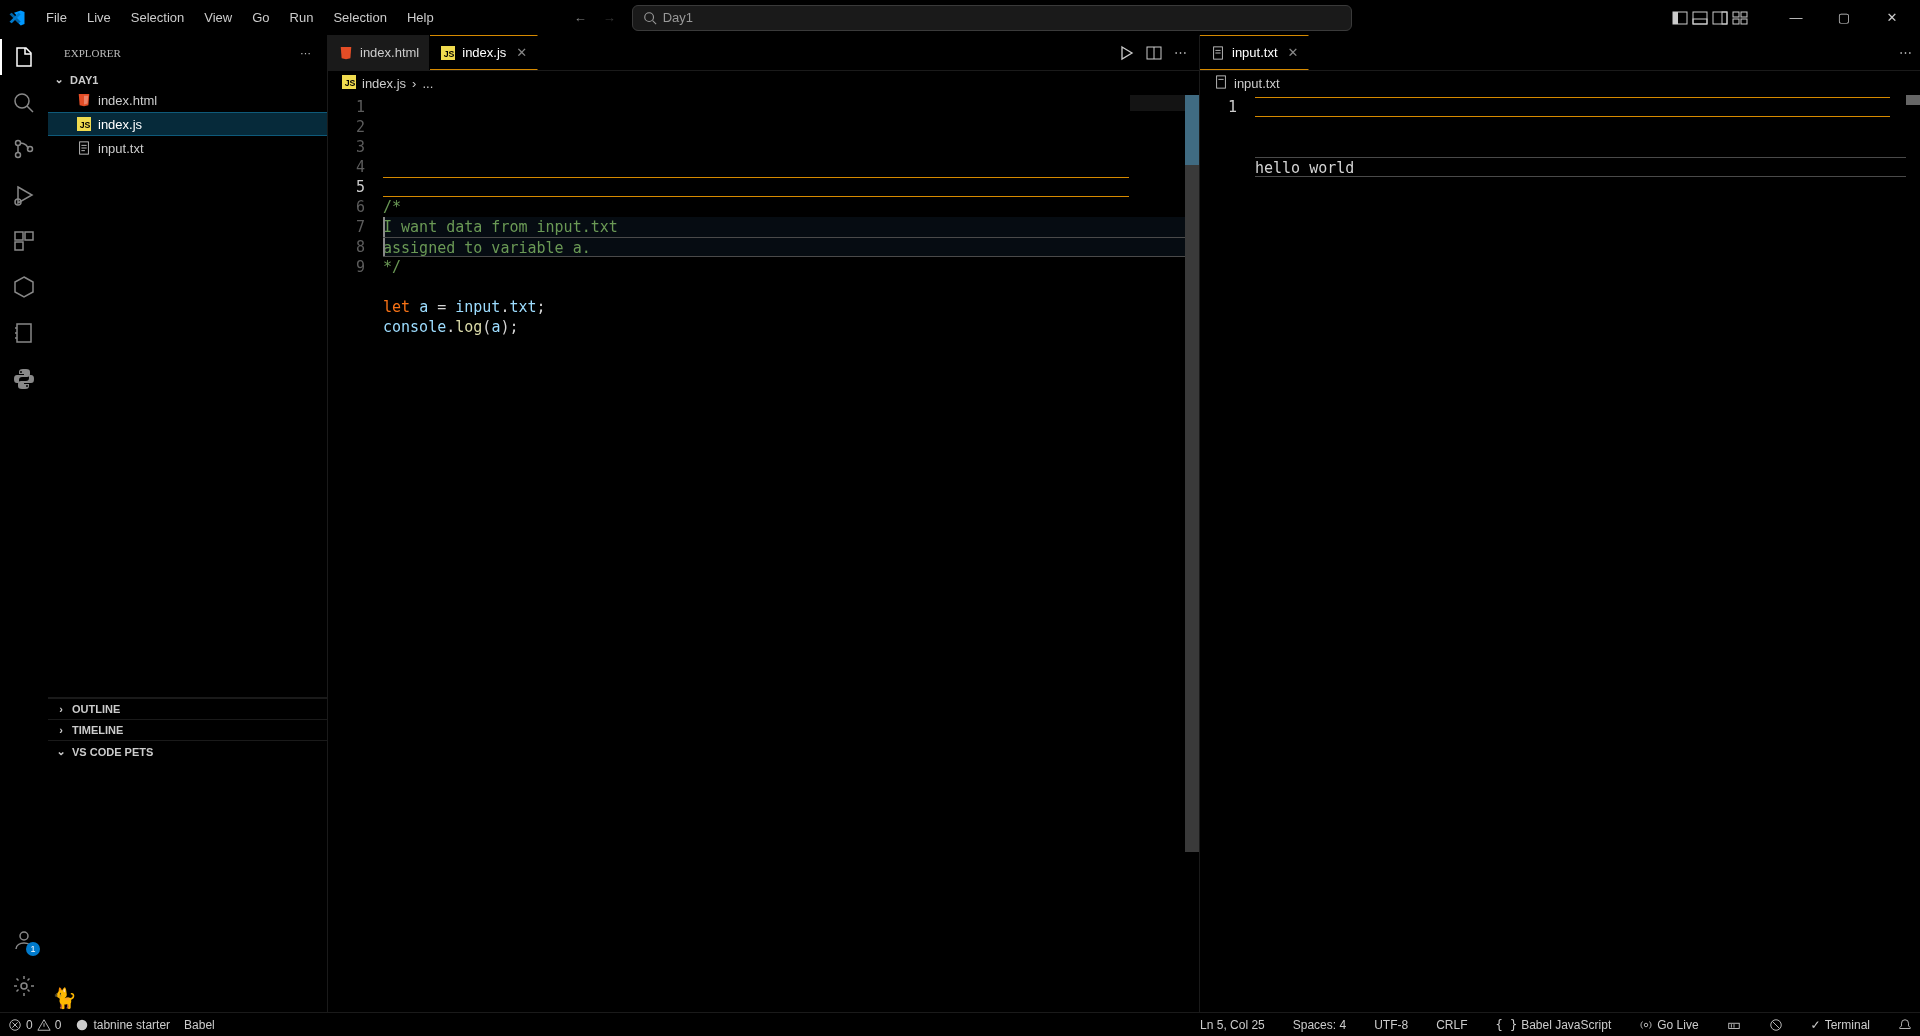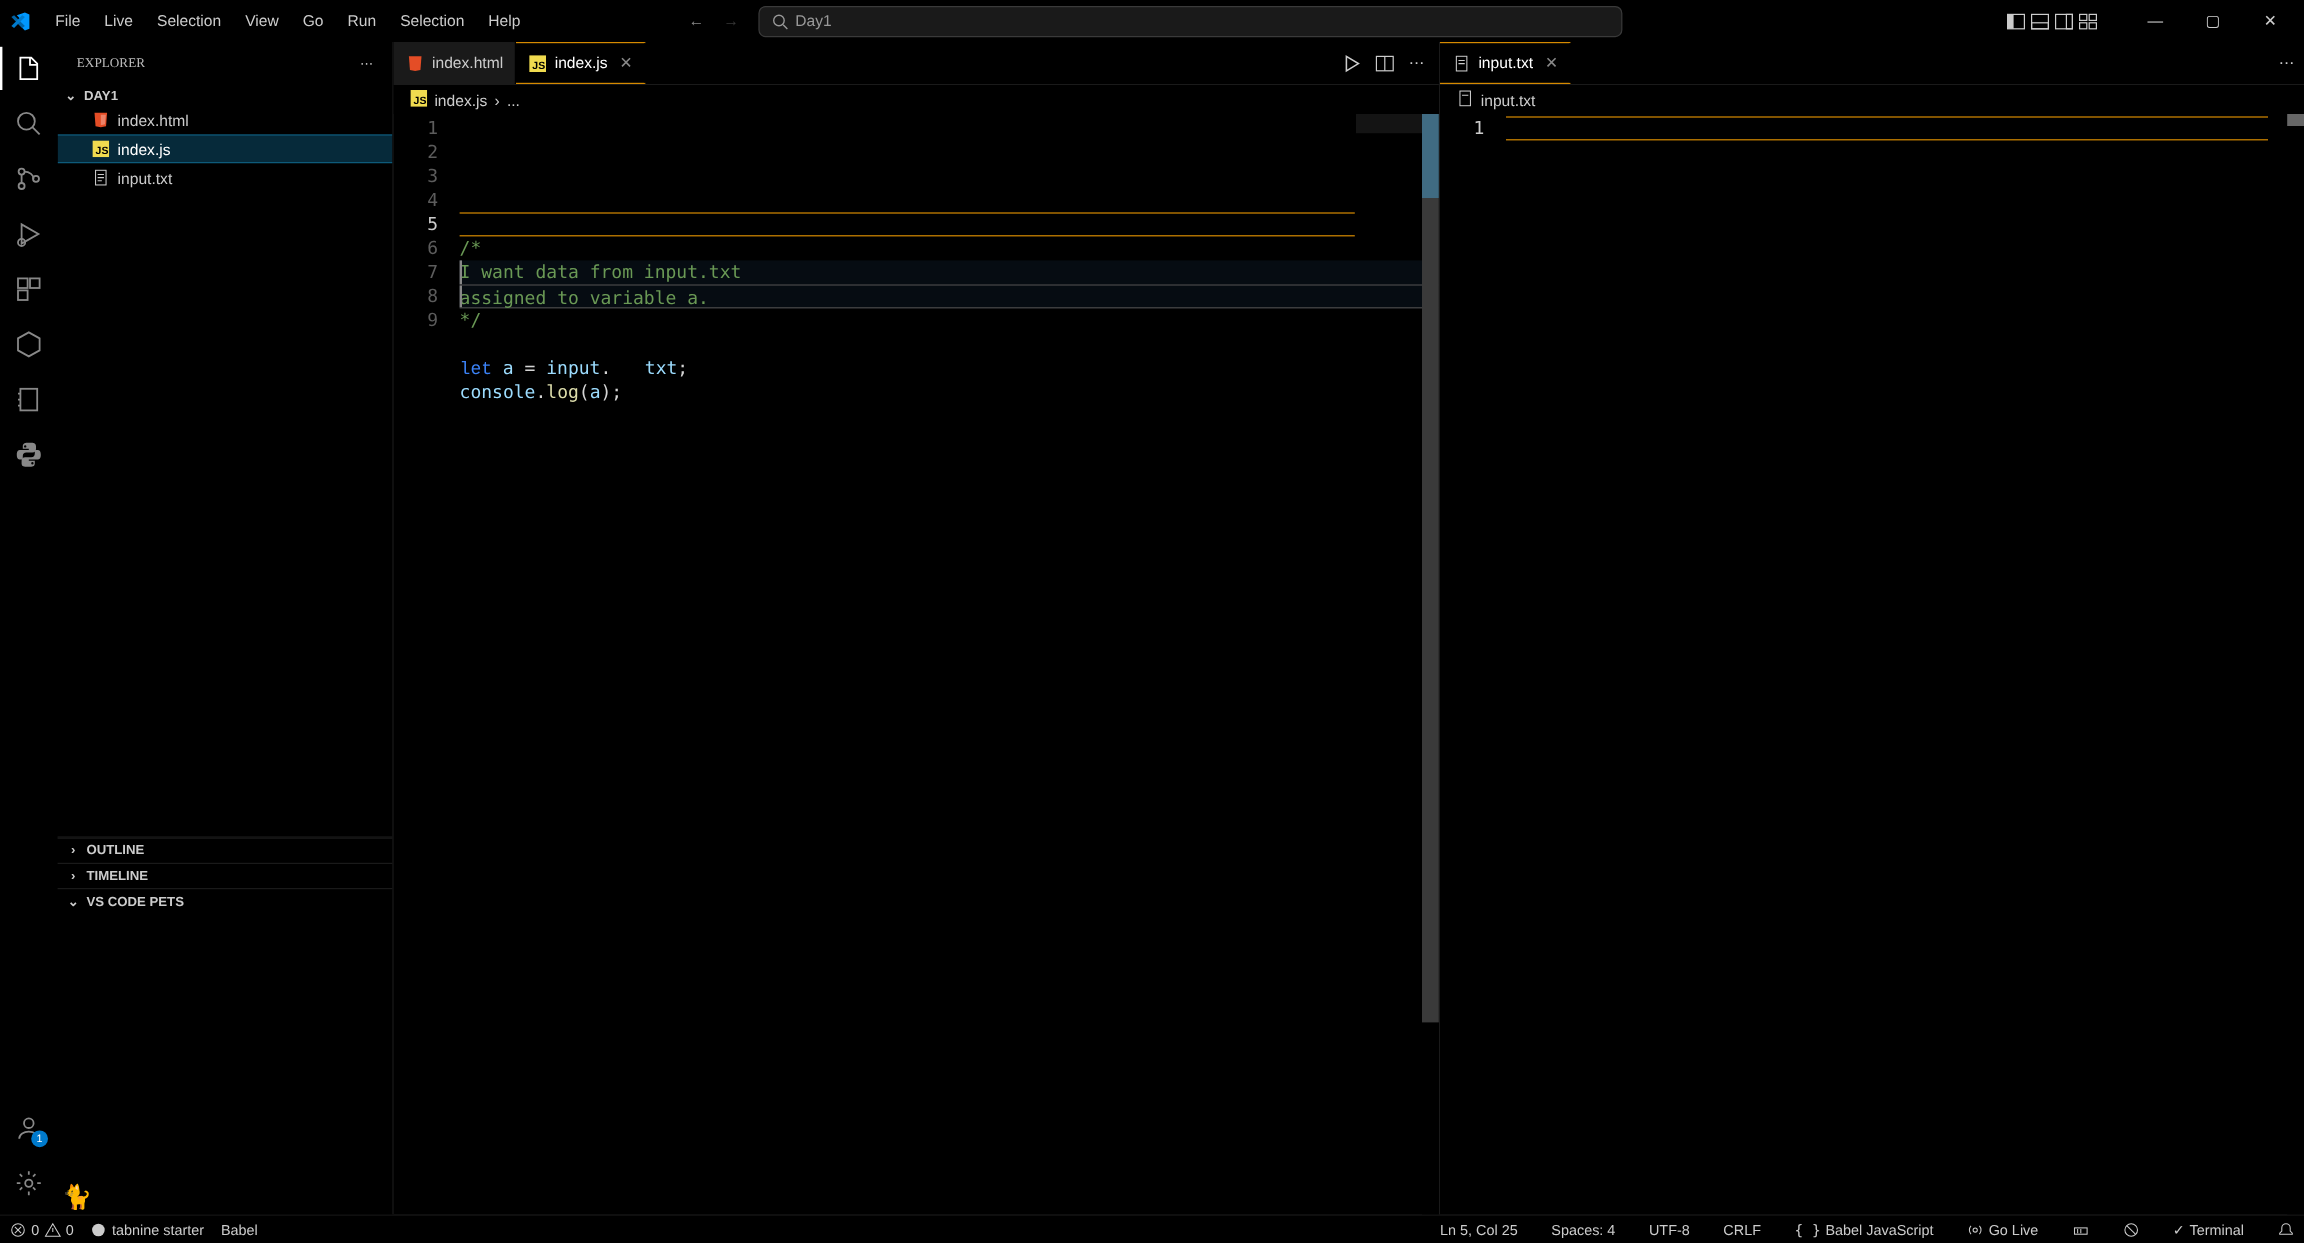--- a/index.html
+++ b/index.html
@@ -242,24 +242,24 @@
 }
 .code .comment-bar {
   position: absolute;
   left: 0;
   top: 0;
   bottom: 0;
   width: 2px;
   background: #888;
 }
 .c-comment { color: #6a9955; }
-.c-keyword { color: #3b82f6; font-family: Liberation Mono, monospace; }
+.c-keyword { color: #f97316; }
 .c-var { color: #9cdcfe; }
 .c-func { color: #dcdcaa; }
-.c-prop { color: #9cdcfe; margin-left: 28px; }
+.c-prop { color: #9cdcfe; }
 .c-punc { color: #d4d4d4; }
 .c-text { color: #d4d4d4; }
 .minimap {
   position: absolute;
   top: 0;
   right: 14px;
   width: 55px;
   height: 100%;
 }
 .minimap-slider {
@@ -598,21 +598,21 @@
               <line x1="5" y1="5" x2="11" y2="5"></line>
             </svg></span>
         <span>input.txt</span>
       </div>
       <div class="code-area">
         <div class="gutter" id="gutter-right">
             <div class="ln active">1</div>
           </div>
         <div class="code" id="code-right">
           <div class="line-highlight-bg" style="top:2px;right:30px"></div>
-        </div>
+        <div class="line current"><span class="c-text">hello world</span></div></div>
         <div class="scrollbar-right" style="width:14px">
           <div style="position:absolute;top:0;left:0;right:0;height:10px;background:#666"></div>
         </div>
       </div>
     </div>
 
   </div>
 </div>
 
 <div class="statusbar">

